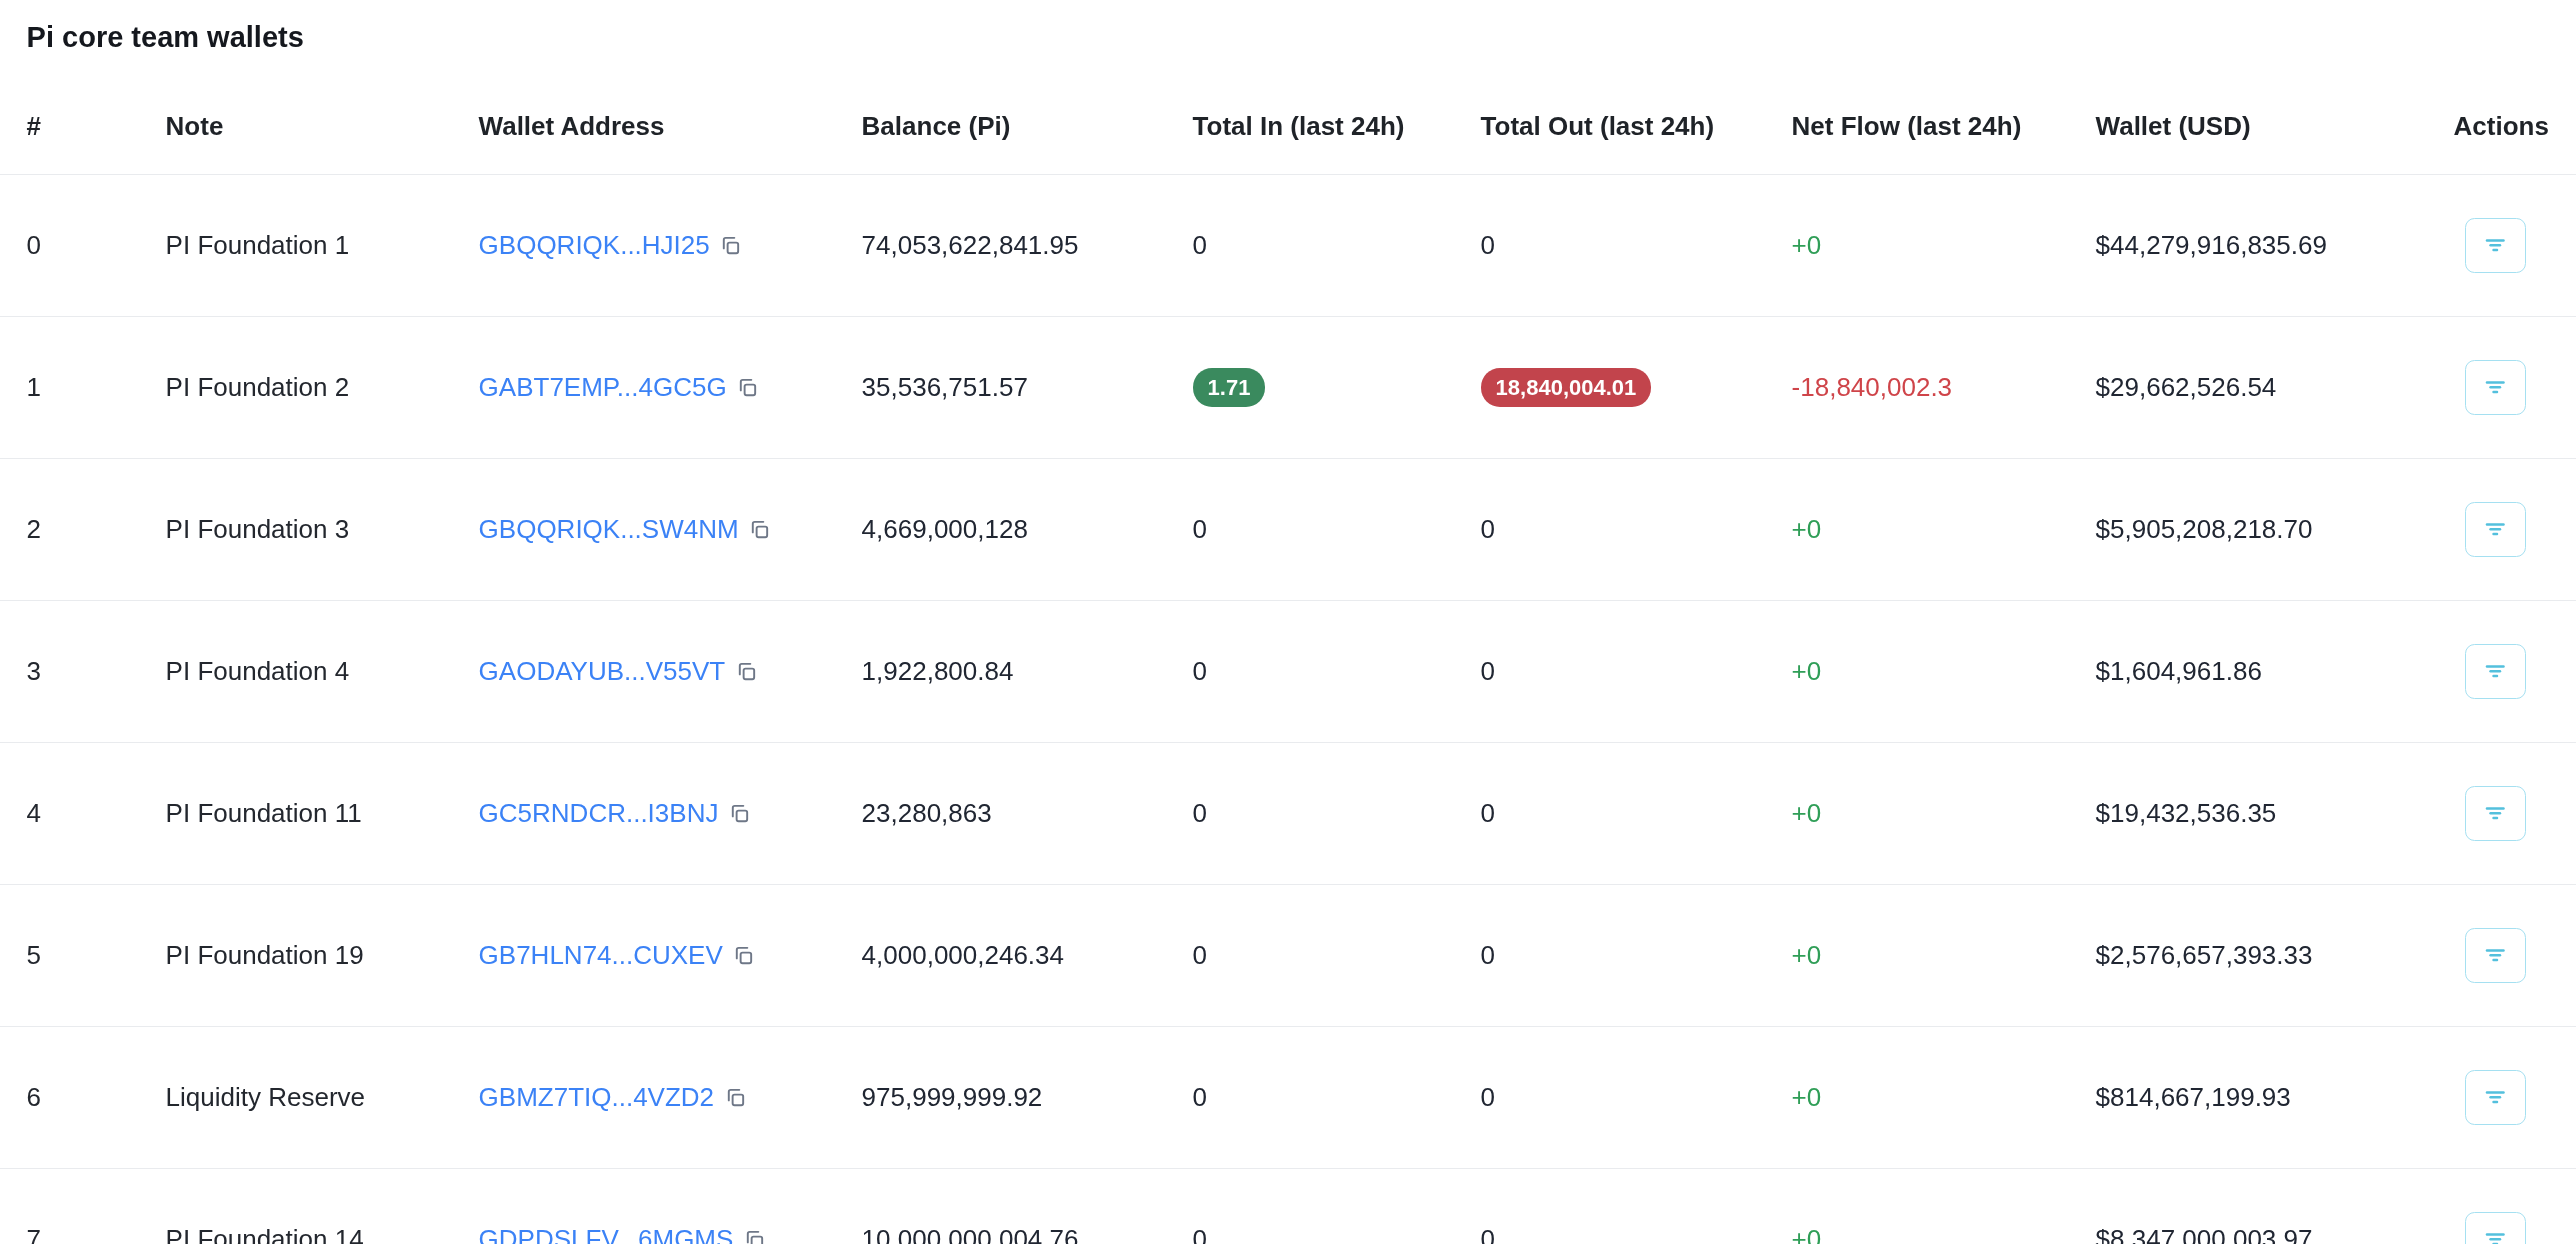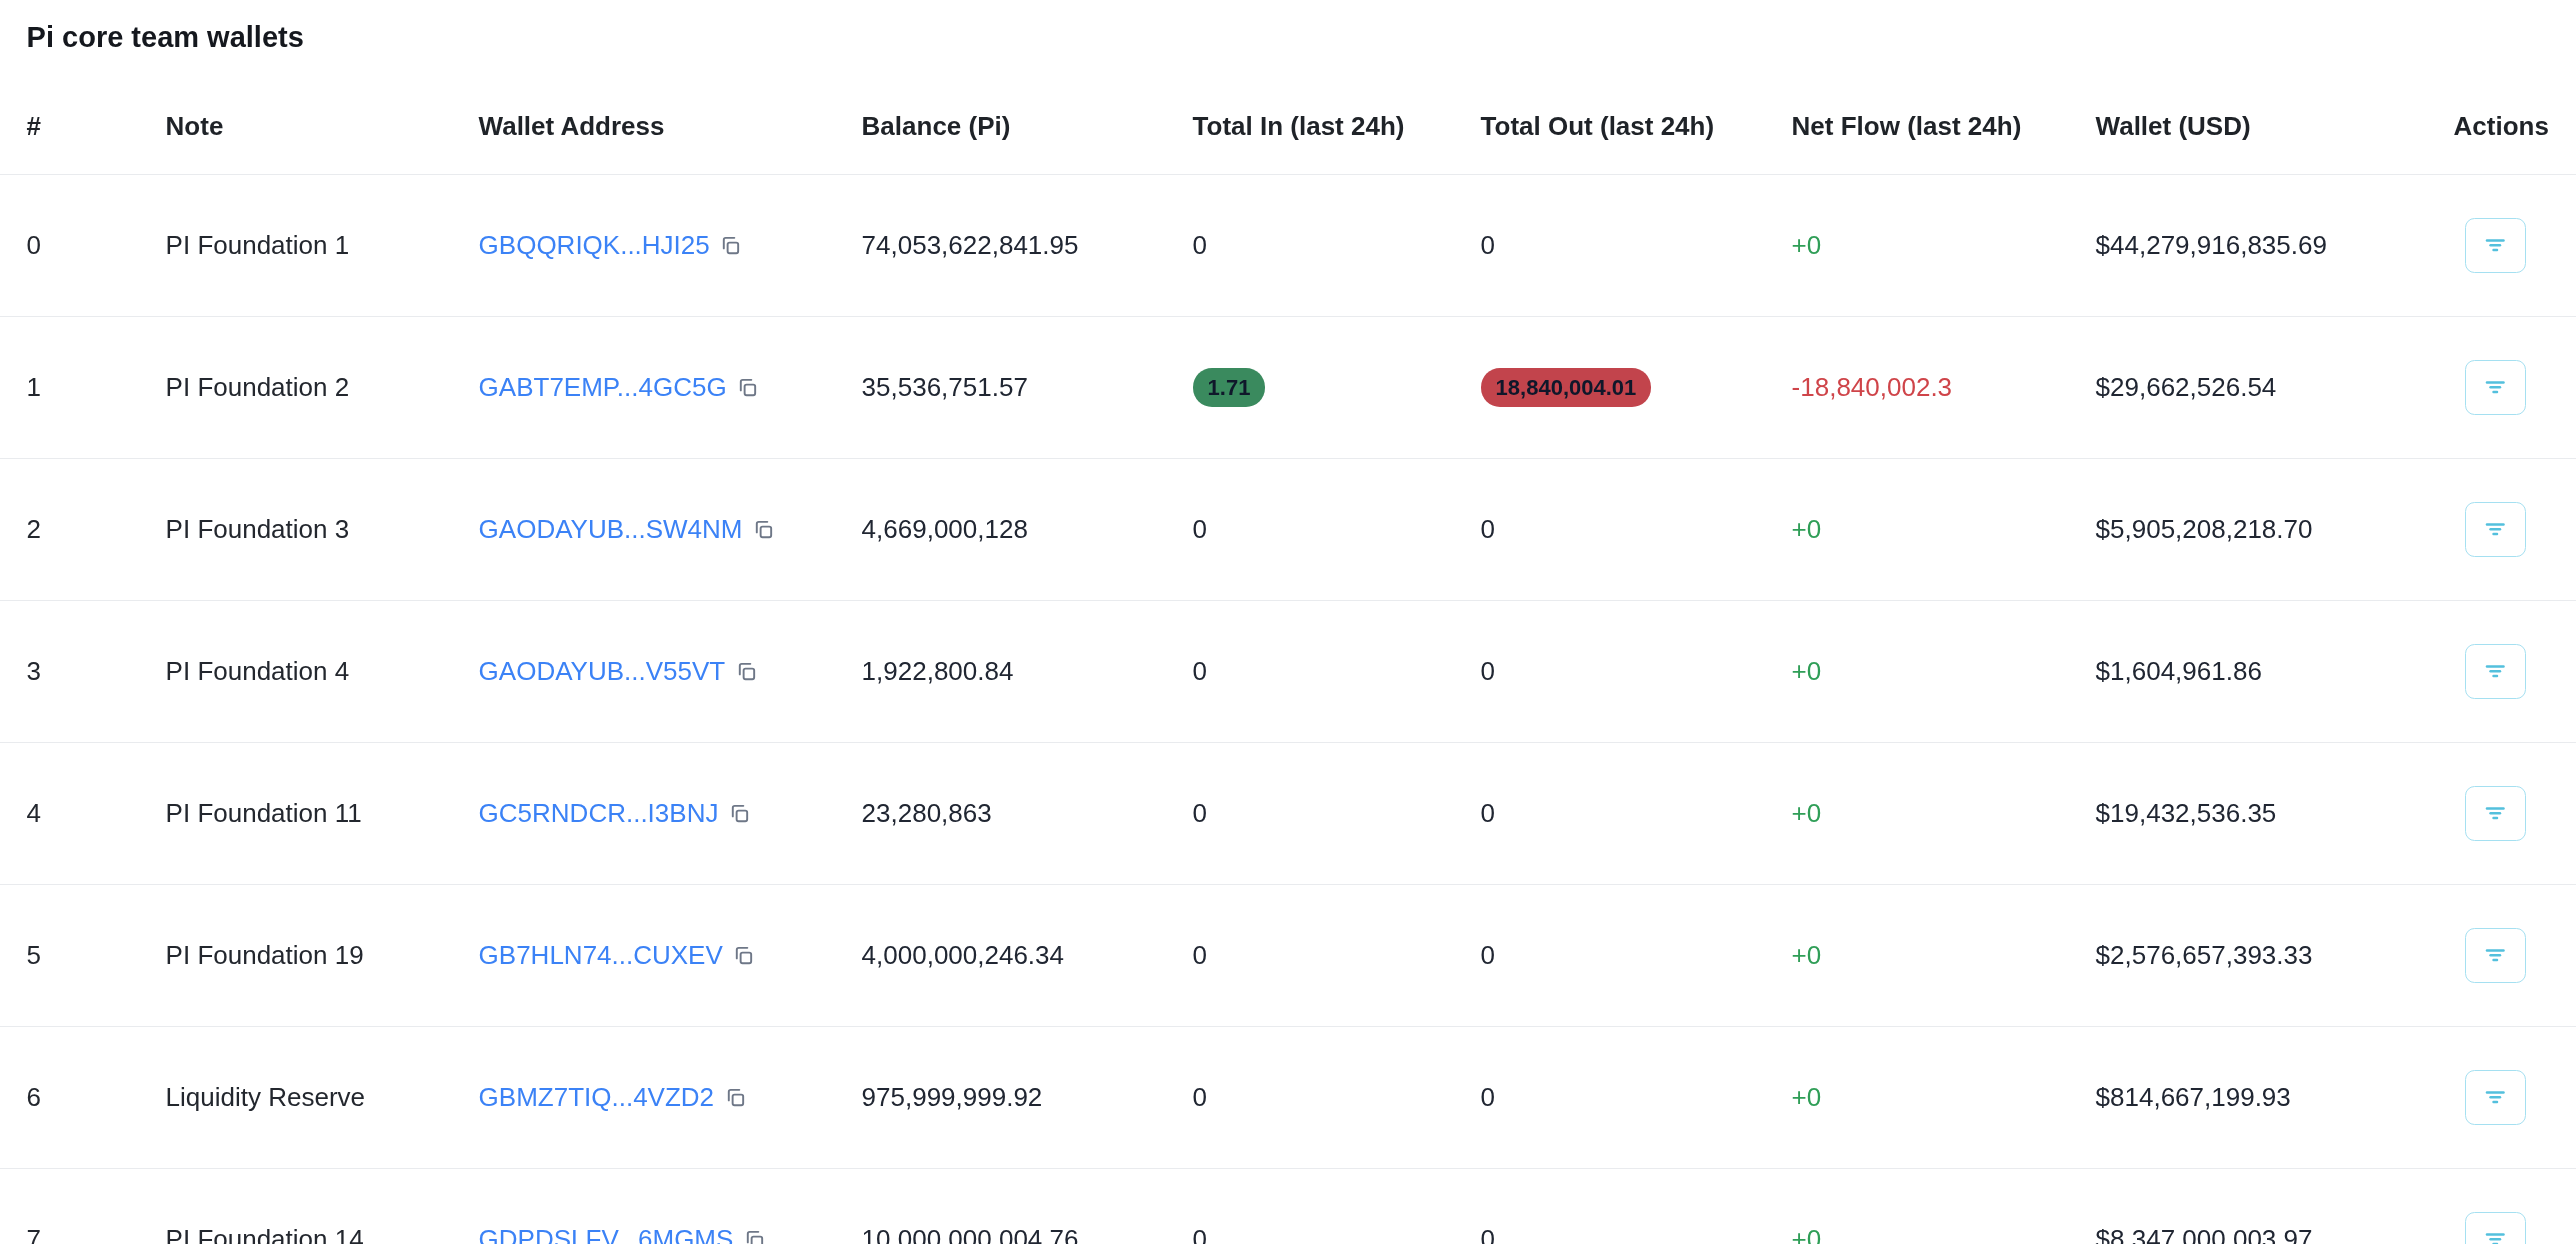--- a/index.html
+++ b/index.html
@@ -47,21 +47,21 @@
   }
   .copy {
     display: inline-block;
     margin-left: 9.5px;
     vertical-align: -2.8px;
     cursor: pointer;
     line-height: 0;
   }
   .badge {
     display: inline-block;
-    color: #0f172a;
+    color: #ffffff;
     font-weight: 700;
     font-size: 22px;
     line-height: 1;
     padding: 8.5px 15px 7.6px 15px;
     border-radius: 19px;
     text-align: right;
   }
   .badge-green { background: var(--badge-green, #3a8a5e); }
   .badge-red   { background: var(--badge-red, #c2444c); }
   .flow.pos { color: var(--flow-positive, #2f9e57); }
@@ -161,21 +161,21 @@
                 <line x1="10.5" y1="16" x2="13.5" y2="16"></line>
               </svg>
             </button>
         </td>
       </tr>
 
       <tr>
         <td class="c-num">2</td>
         <td class="c-note">PI Foundation 3</td>
         <td>
-          <a class="wallet-link">GAODAYUB...SW4NM</a><span class="copy"><svg width="23" height="23" viewBox="0 0 24 24" fill="none" stroke="#6e7787" stroke-width="2" stroke-linecap="round" stroke-linejoin="round">
+          <a class="wallet-link">GBQQRIQK...SW4NM</a><span class="copy"><svg width="23" height="23" viewBox="0 0 24 24" fill="none" stroke="#6e7787" stroke-width="2" stroke-linecap="round" stroke-linejoin="round">
                 <rect x="9" y="9" width="11" height="11" rx="2"></rect>
                 <path d="M5 15V6a2 2 0 0 1 2-2h9"></path>
               </svg></span>
         </td>
         <td>4,669,000,128</td>
         <td>0</td>
         <td>0</td>
         <td><span class="flow pos">+0</span></td>
         <td>$5,905,208,218.70</td>
         <td class="c-actions">

